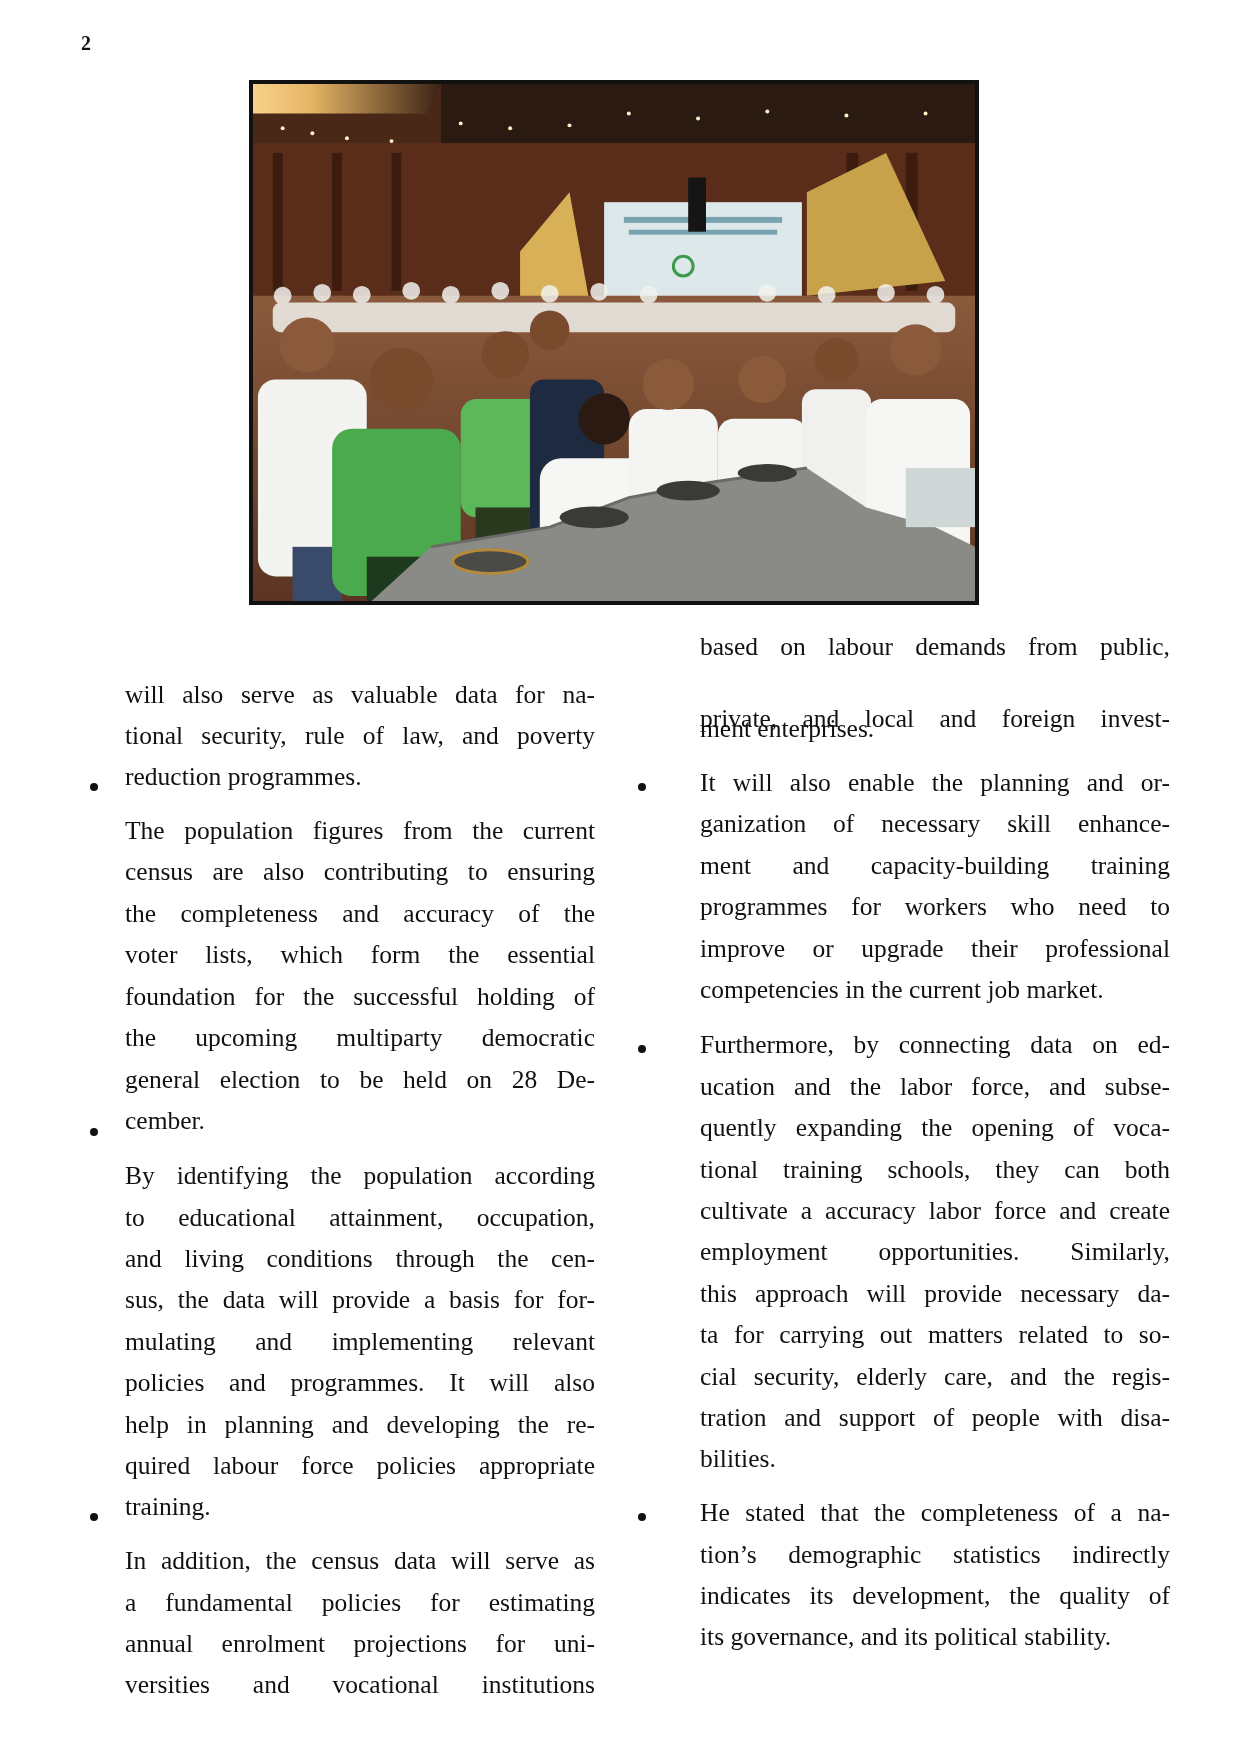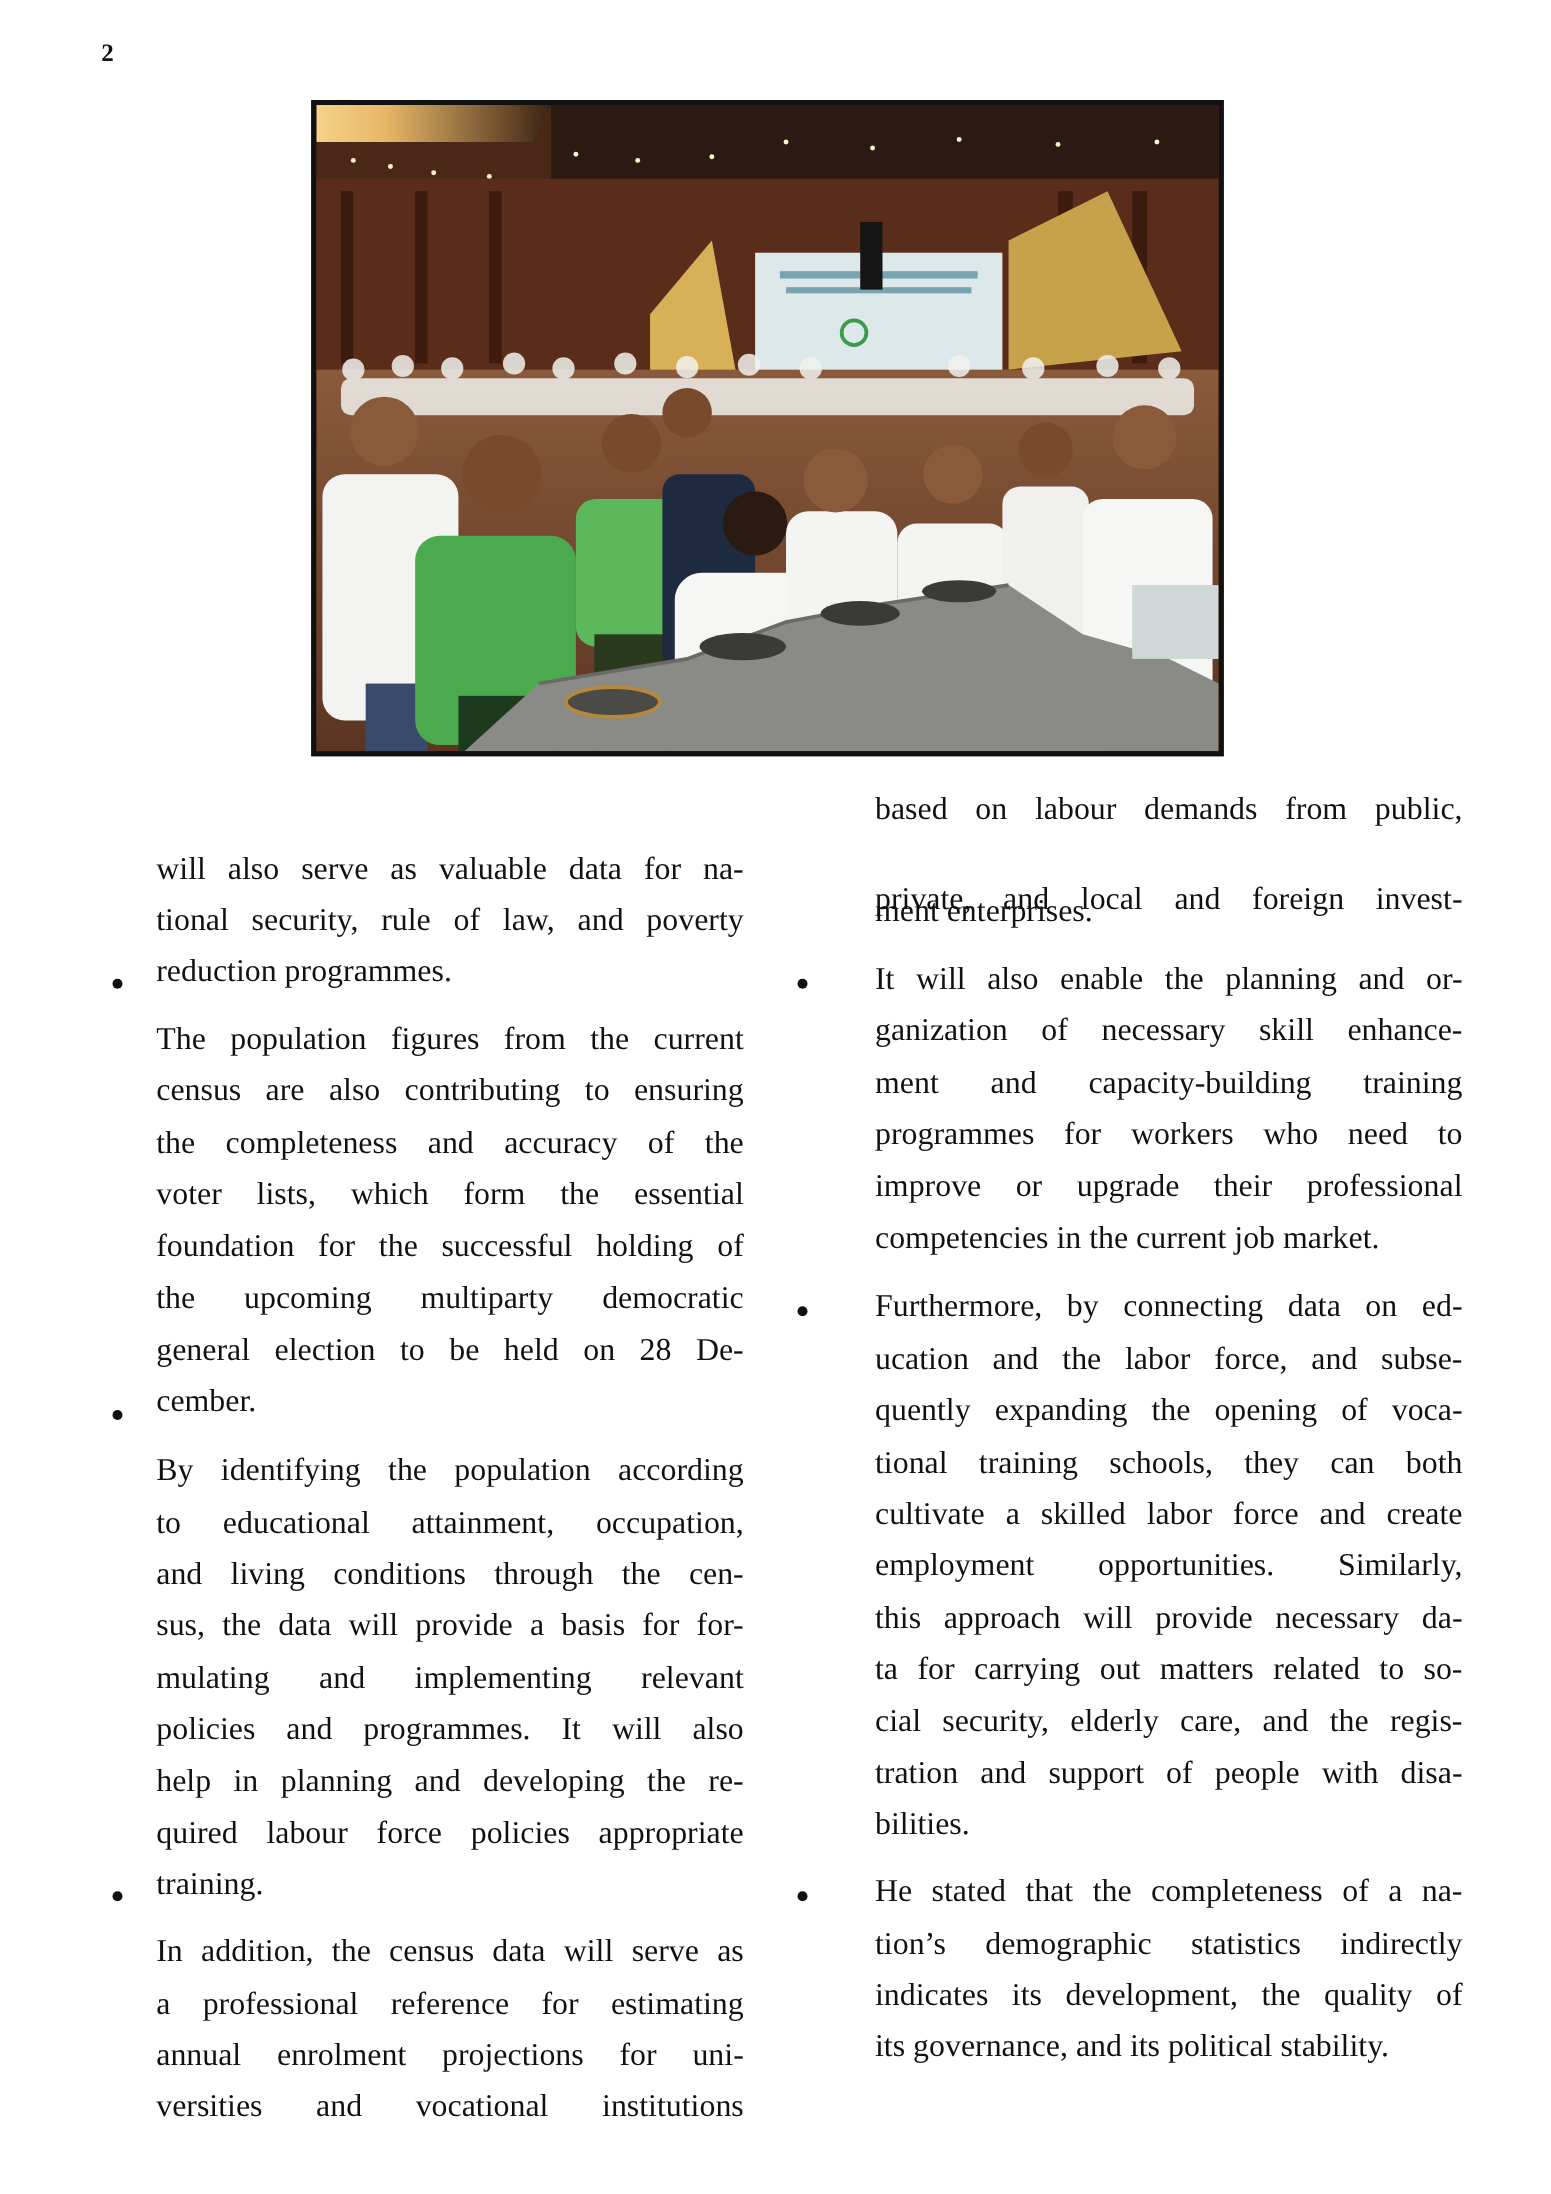--- a/index.html
+++ b/index.html
@@ -145,21 +145,21 @@
   <div class="line justify" style="top:1196px">and living conditions through the cen-</div>
   <div class="line justify" style="top:1237px">sus, the data will provide a basis for for-</div>
   <div class="line justify" style="top:1279px">mulating and implementing relevant</div>
   <div class="line justify" style="top:1320px">policies and programmes. It will also</div>
   <div class="line justify" style="top:1362px">help in planning and developing the re-</div>
   <div class="line justify" style="top:1403px">quired labour force policies appropriate</div>
   <div class="line" style="top:1444px">training.</div>
 
   <span class="bullet" style="left:90px;top:1513px"></span>
   <div class="line justify" style="top:1498px">In addition, the census data will serve as</div>
-  <div class="line justify" style="top:1540px">a professional reference for estimating</div>
+  <div class="line justify" style="top:1540px">a fundamental policies for estimating</div>
   <div class="line justify" style="top:1581px">annual enrolment projections for uni-</div>
   <div class="line justify" style="top:1622px">versities and vocational institutions</div>
 </div>
 
 <div class="col-right">
 
   <div class="line justify" style="top:632px">based on labour demands from public,</div>
   <div class="line justify" style="top:704px">private, and local and foreign invest-</div>
   <div class="line" style="top:714px">ment enterprises.</div>
 
@@ -169,21 +169,21 @@
   <div class="line justify" style="top:851px">ment and capacity-building training</div>
   <div class="line justify" style="top:892px">programmes for workers who need to</div>
   <div class="line justify" style="top:934px">improve or upgrade their professional</div>
   <div class="line" style="top:975px">competencies in the current job market.</div>
 
   <span class="bullet" style="left:638px;top:1045px"></span>
   <div class="line justify" style="top:1030px">Furthermore, by connecting data on ed-</div>
   <div class="line justify" style="top:1072px">ucation and the labor force, and subse-</div>
   <div class="line justify" style="top:1113px">quently expanding the opening of voca-</div>
   <div class="line justify" style="top:1155px">tional training schools, they can both</div>
-  <div class="line justify" style="top:1196px">cultivate a skilled labor force and create</div>
+  <div class="line justify" style="top:1196px">cultivate a accuracy labor force and create</div>
   <div class="line justify" style="top:1237px">employment opportunities. Similarly,</div>
   <div class="line justify" style="top:1279px">this approach will provide necessary da-</div>
   <div class="line justify" style="top:1320px">ta for carrying out matters related to so-</div>
   <div class="line justify" style="top:1362px">cial security, elderly care, and the regis-</div>
   <div class="line justify" style="top:1403px">tration and support of people with disa-</div>
   <div class="line" style="top:1444px">bilities.</div>
 
   <span class="bullet" style="left:638px;top:1513px"></span>
   <div class="line justify" style="top:1498px">He stated that the completeness of a na-</div>
   <div class="line justify" style="top:1540px">tion’s demographic statistics indirectly</div>

